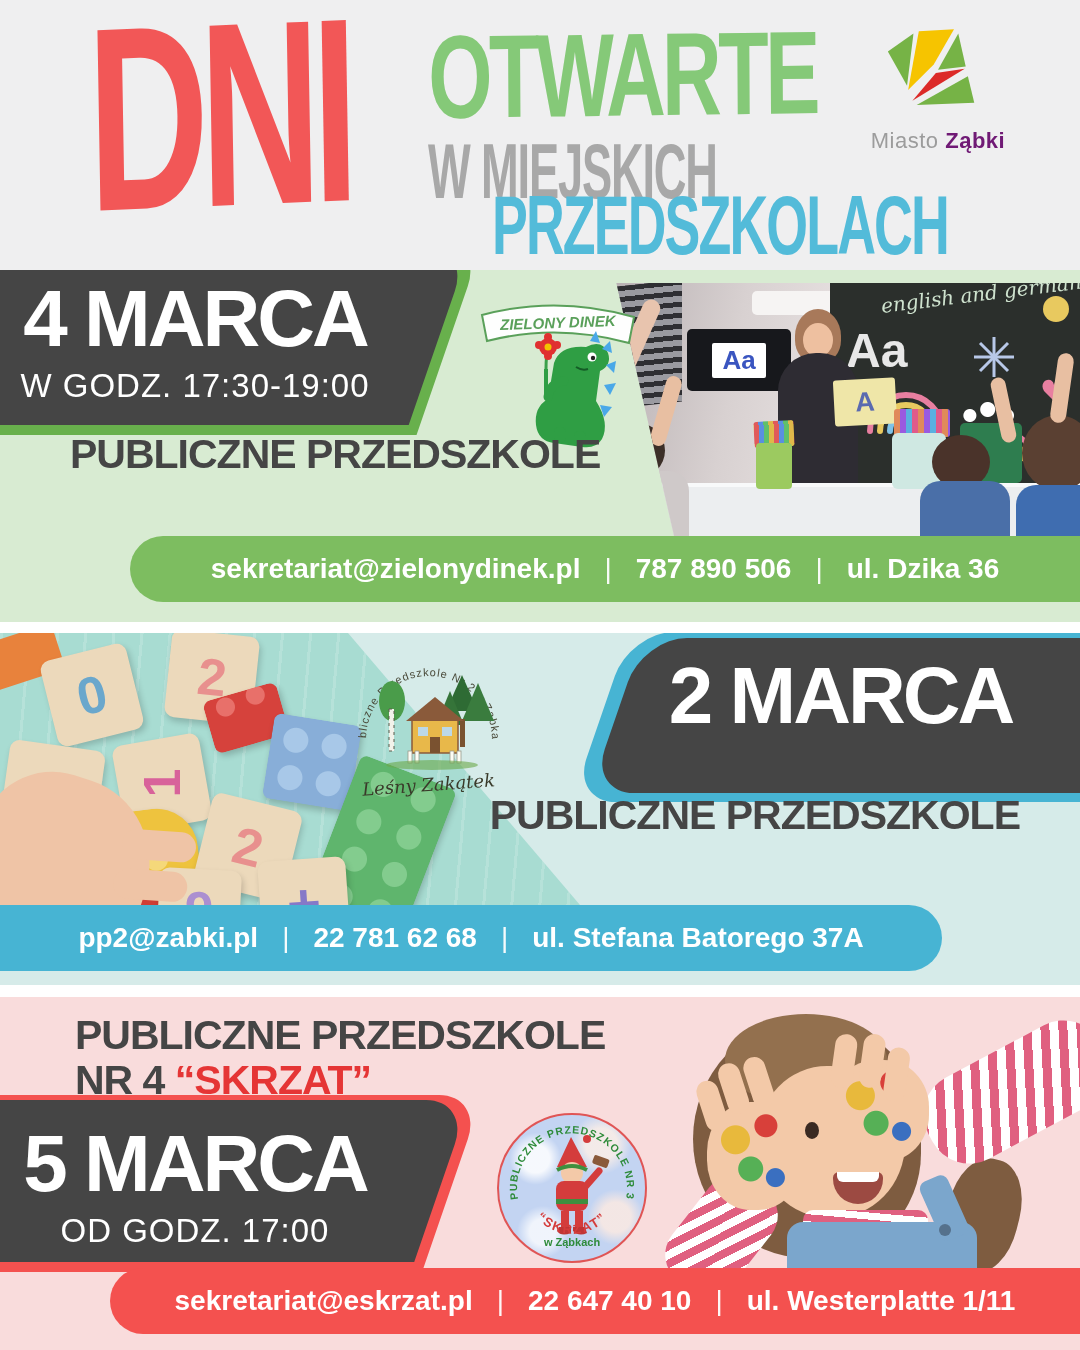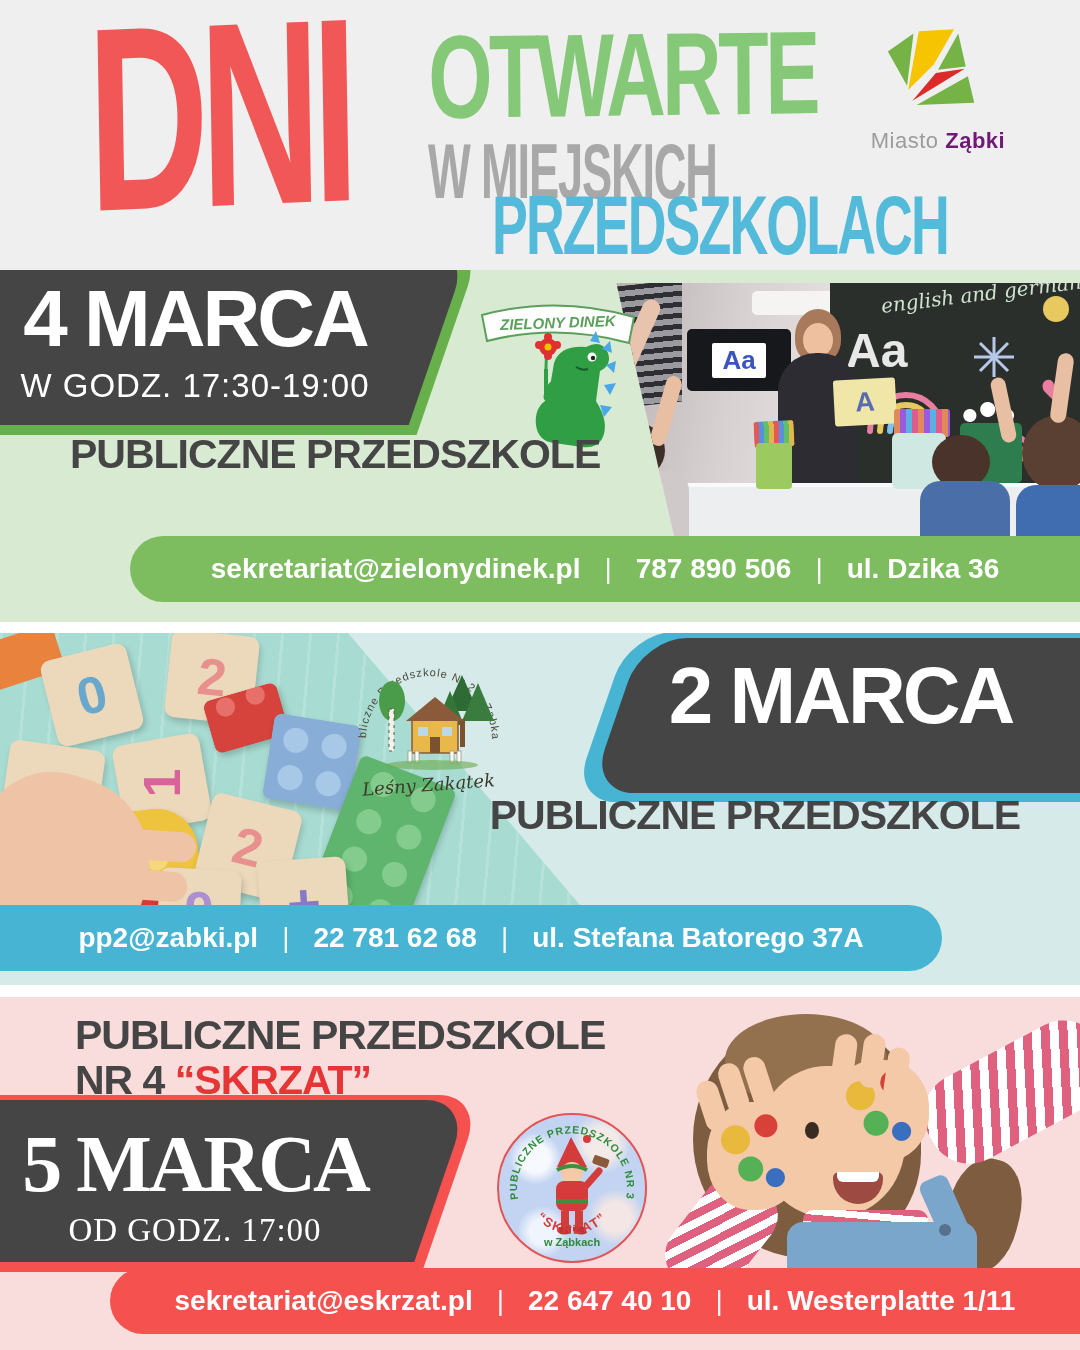--- a/index.html
+++ b/index.html
@@ -34,21 +34,21 @@
   .b1 .outline{inset:-5px -13px -10px 0;background:var(--green_outline);}
   .b3{left:-50px;top:103px;width:520px;height:162px;}
   .b3 .skin{border-radius:0 44px 0 44px;}
   .b3 .outline{inset:-5px -13px -10px 0;background:var(--red_accent);}
   .b2{left:643px;top:5px;width:520px;height:155px;}
   .b2 .skin{border-radius:44px 0 0 44px;}
   .b2 .outline{inset:-6px 0 -9px -13px;background:var(--blue_accent);}
   .badge-text{position:absolute;text-align:center;color:#fff;}
   .b1 .badge-text{left:55px;right:85px;top:32px;}
   .b2 .badge-text{left:25px;width:345px;top:18px;}
-  .b3 .badge-text{left:55px;right:85px;top:24px;font-family:Liberation Serif, serif;}
+  .b3 .badge-text{left:55px;right:85px;top:24px;}
   .badge-date{font-size:80px;font-weight:bold;letter-spacing:-3px;line-height:1;}
   .badge-time{font-size:33px;font-weight:400;letter-spacing:1px;margin-top:8px;}
 
   
   .school{position:absolute;font-weight:bold;font-size:41px;letter-spacing:-1px;
           line-height:1.1;color:var(--dark);}
   .sc1{left:70px;top:162px;}
   .sc2{right:60px;top:160px;text-align:right;}
   .sc3{left:75px;top:16px;}
   .name-green{color:var(--green_text);}

